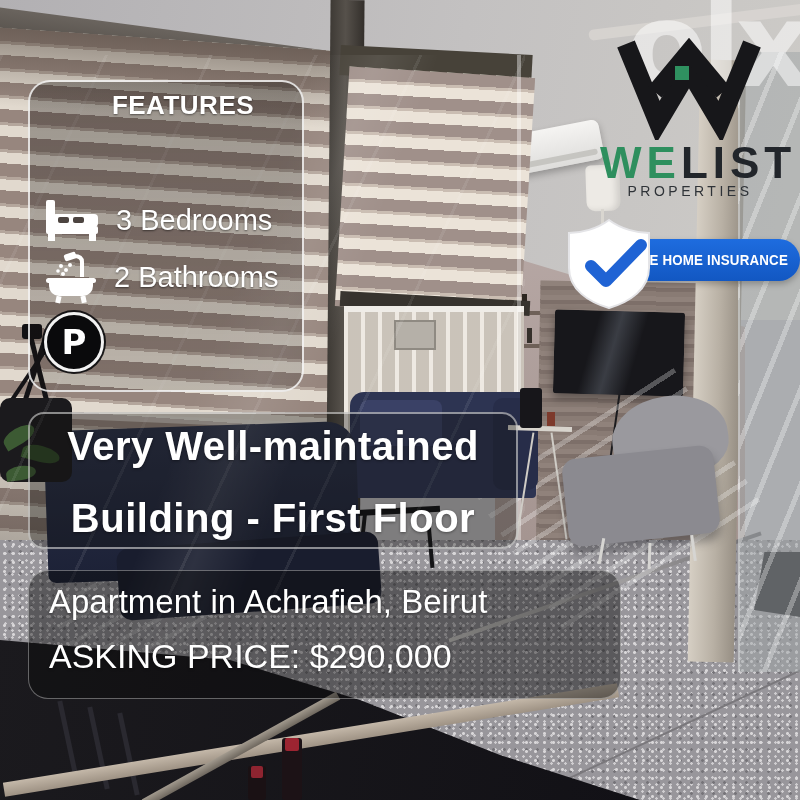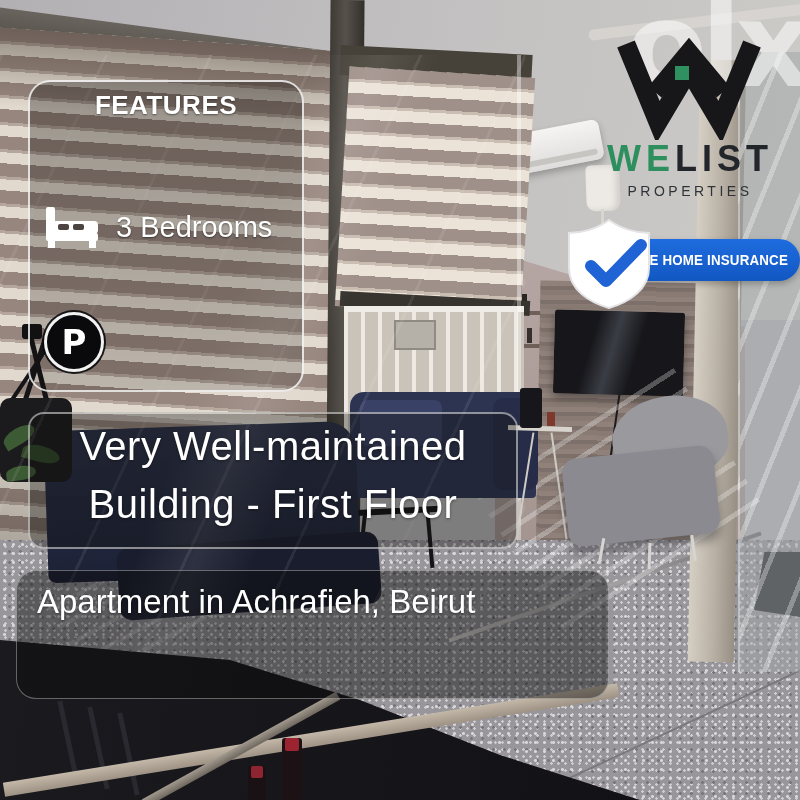--- a/index.html
+++ b/index.html
@@ -144,50 +144,50 @@
   .bottle2{left:248px;top:766px;width:18px;height:34px;background:#1a1114;border-radius:3px;}
   .cap2{left:251px;top:766px;width:12px;height:12px;background:#8e2430;border-radius:2px;}
 
   
   .features-panel{left:28px;top:80px;width:272px;height:308px;border-radius:22px;
     border:2px solid rgba(255,255,255,.8);
     background:linear-gradient(rgba(20,16,14,.34),rgba(20,16,14,.18));
     color:#fff;}
   .features-title{position:absolute;top:8px;left:0;width:100%;text-align:center;
     font-size:26px;font-weight:bold;letter-spacing:.5px;
-    text-shadow:0 1px 2px rgba(0,0,0,.45);}
+    text-shadow:0 1px 2px rgba(0,0,0,.45);padding-left:17px;}
   .f-row{position:absolute;left:14px;display:flex;align-items:center;gap:16px;}
-  .f-row1{top:44px;}.f-row2{top:116px;margin-top:7px;}.f-row3{top:168px;}.f-row4{top:230px;}
+  .f-row1{top:44px;}.f-row2{top:116px;}.f-row3{top:168px;}.f-row4{top:230px;}
   .f-label{font-size:29px;font-weight:400;text-shadow:0 1px 2px rgba(0,0,0,.5);white-space:nowrap;}
   .f-label-big{font-size:34px;}
   .p-circle{width:54px;height:54px;border-radius:50%;background:#0a0a0c;
     border:3px solid #f2f2f2;box-shadow:0 0 0 2px rgba(10,10,12,.9);
     display:flex;align-items:center;justify-content:center;}
   .p-glyph{font-size:34px;font-weight:bold;color:#fff;font-family:"DejaVu Sans",sans-serif;}
 
   .headline-box{left:28px;top:412px;width:486px;height:133px;border-radius:16px;
     border:2px solid rgba(255,255,255,.5);background:rgba(18,16,15,.35);
     color:#fff;text-align:center;}
-  .headline-line{font-size:40px;font-weight:400;letter-spacing:.5px;
+  .headline-line{font-size:40px;font-weight:700;letter-spacing:.5px;
     text-shadow:0 1px 3px rgba(0,0,0,.4);}
-  .hl1{margin-top:10px;}.hl2{margin-top:13px;}
-
-  .price-box{left:16px;top:570px;width:591px;height:127px;border-radius:20px;
+  .hl1{margin-top:10px;}.hl2{margin-top:27px;}
+
+  .price-box{left:28px;top:570px;width:591px;height:127px;border-radius:20px;
     border:1.5px solid rgba(255,255,255,.35);background:rgba(12,11,11,.44);
     color:#fff;padding:0;}
   .price-line1{position:absolute;left:20px;top:12px;font-size:33px;
     text-shadow:0 1px 3px rgba(0,0,0,.4);white-space:nowrap;}
   .price-line2{position:absolute;left:20px;top:66px;font-size:34px;
     text-shadow:0 1px 3px rgba(0,0,0,.4);white-space:nowrap;}
 
   .olx{left:626px;top:-14px;font-family:"DejaVu Sans",sans-serif;font-weight:bold;
     font-size:118px;line-height:1;letter-spacing:-6px;color:rgba(255,255,255,.52);}
   .welist-mark{left:612px;top:30px;}
   .welist-text{left:600px;top:141px;width:180px;text-align:center;
-    font-size:36px;font-weight:bold;letter-spacing:5px;line-height:1;white-space:nowrap;}
+    font-size:44px;font-weight:bold;letter-spacing:5px;line-height:1;white-space:nowrap;}
   .we{color:#2e8f5e;}
   .list{color:#22262b;}
   .properties{left:600px;top:183px;width:180px;text-align:center;
     font-size:14px;font-weight:500;letter-spacing:3.5px;color:#2f3338;}
   .badge-pill{left:610px;top:239px;width:190px;height:42px;border-radius:21px;
     background:linear-gradient(#1e6cdf,#1257c2);display:flex;align-items:center;
     justify-content:center;box-shadow:0 3px 6px rgba(0,0,0,.25);}
   .badge-text{color:#fff;font-weight:bold;font-size:14.5px;letter-spacing:.2px;
     transform:scaleX(.92);white-space:nowrap;}
   .shield{left:562px;top:215px;}
@@ -288,35 +288,52 @@
         <rect x="8" y="16" width="46" height="13" rx="4" fill="#fff"></rect>
         <rect x="14" y="19" width="11" height="6" rx="2" fill="#4c4440"></rect>
         <rect x="29" y="19" width="11" height="6" rx="2" fill="#4c4440"></rect>
         <rect x="2" y="28" width="52" height="8" rx="2" fill="#fff"></rect>
         <rect x="4" y="36" width="7" height="7" fill="#fff"></rect>
         <rect x="45" y="36" width="7" height="7" fill="#fff"></rect>
       </svg>
       <span class="f-label">3 Bedrooms</span>
     </div>
 
+    <div class="f-row f-row3">
+      <svg width="54" height="54" viewBox="0 0 54 54">
+        <path d="M38,27 V12 q0,-6 -8,-6 h-4" stroke="#fff" stroke-width="4" fill="none"></path>
+        <rect x="20" y="3" width="12" height="7" rx="2" fill="#fff" transform="rotate(-18 26 6)"></rect>
+        <circle cx="17" cy="16" r="2" fill="#fff"></circle>
+          <circle cx="22" cy="20" r="2" fill="#fff"></circle>
+        <circle cx="26" cy="15" r="2" fill="#fff"></circle>
+          <circle cx="19" cy="24" r="2" fill="#fff"></circle>
+        <circle cx="14" cy="21" r="1.8" fill="#fff"></circle>
+        <rect x="2" y="28" width="50" height="5" rx="2.5" fill="#fff"></rect>
+        <path d="M5,33 h44 v3 a10,10 0 0 1 -10,10 h-24 a10,10 0 0 1 -10,-10 z" fill="#fff"></path>
+        <rect x="12" y="46" width="5" height="7" fill="#fff" transform="rotate(12 14 49)"></rect>
+        <rect x="37" y="46" width="5" height="7" fill="#fff" transform="rotate(-12 39 49)"></rect>
+      </svg>
+      <span class="f-label">2 Bathrooms</span>
+    </div>
 
     <div class="f-row f-row4">
       <div class="p-circle">
         <span class="p-glyph">P</span>
       </div>
     </div>
   </div>
 
   <div class="abs headline-box">
     <div class="headline-line hl1">Very Well-maintained</div>
     <div class="headline-line hl2">Building - First Floor</div>
   </div>
 
   <div class="abs price-box">
     <div class="price-line1">Apartment in Achrafieh, Beirut</div>
+    <div class="price-line2">ASKING PRICE: $290,000</div>
   </div>
 
   <div class="abs olx">olx</div>
 
   <svg class="abs welist-mark" width="150" height="110" viewBox="0 0 150 110">
     <path d="M14,14 L46,92 L77,40 L108,92 L140,14" stroke="#17171a" stroke-width="19" fill="none" stroke-linejoin="miter"></path>
     <path d="M43,62 L77,21 L111,62" stroke="#17171a" stroke-width="17" fill="none" stroke-linejoin="miter"></path>
     <rect x="63" y="36" width="14" height="14" fill="#2f9160"></rect>
   </svg>
 

